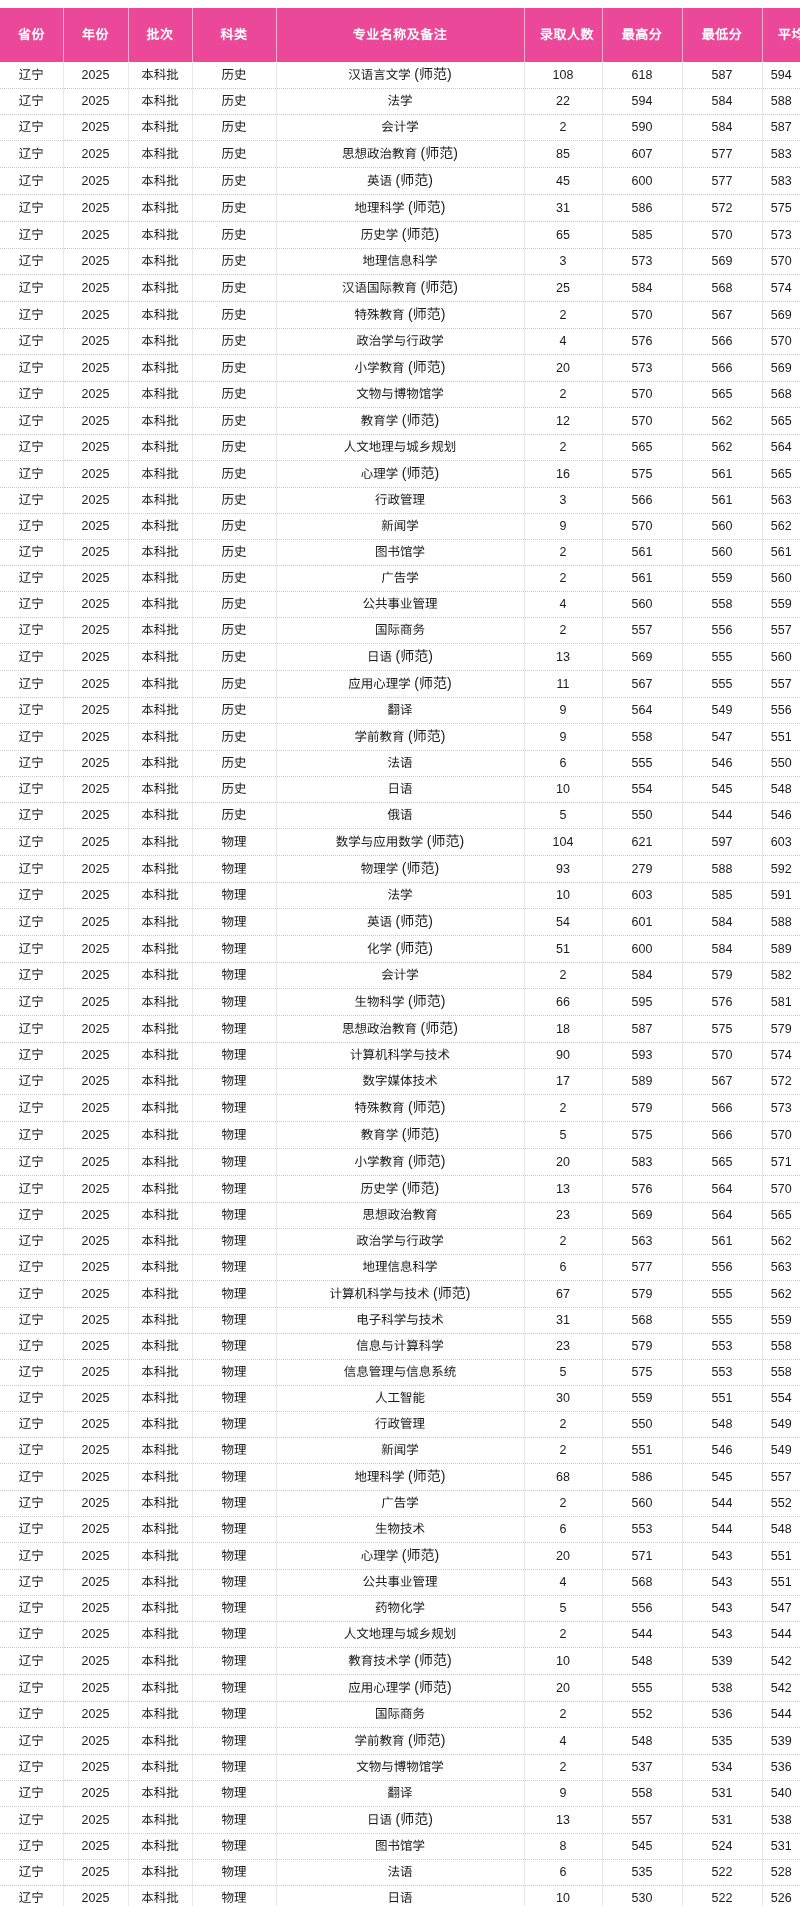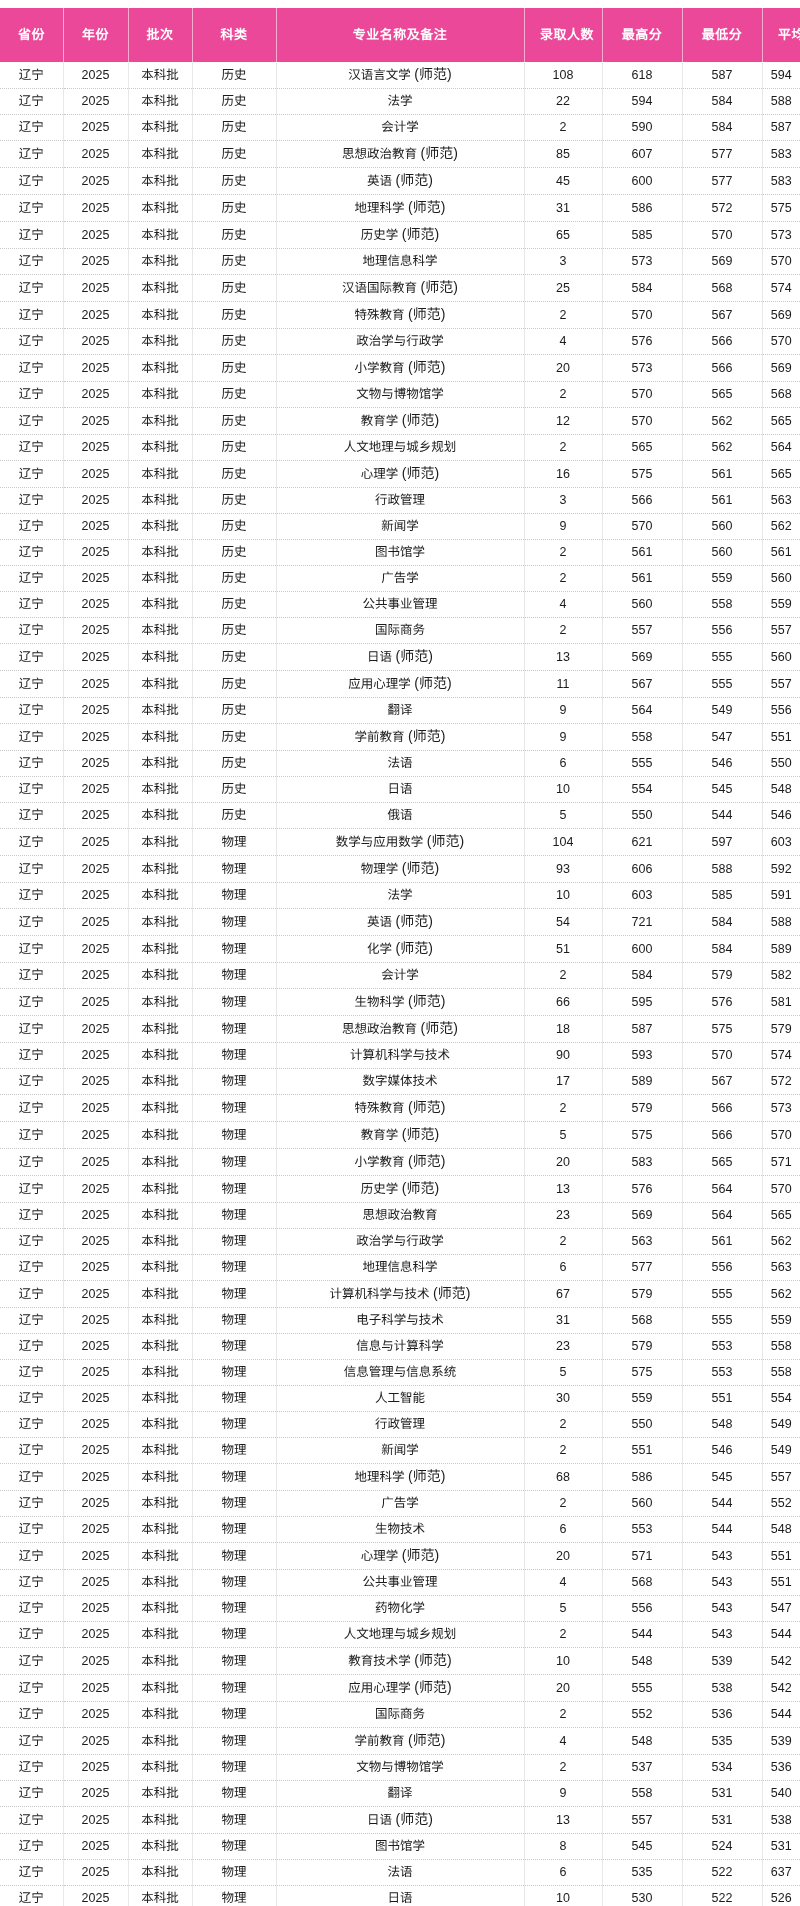--- a/index.html
+++ b/index.html
@@ -439,21 +439,21 @@
           <td class="num">597</td>
           <td class="num last-col">603</td>
         </tr>
         <tr>
           <td>辽宁</td>
           <td>2025</td>
           <td>本科批</td>
           <td>物理</td>
           <td class="col-major">物理学 <span class="suffix">(师范)</span></td>
           <td class="num">93</td>
-          <td class="num">606</td>
+          <td class="num">279</td>
           <td class="num">588</td>
           <td class="num last-col">592</td>
         </tr>
         <tr>
           <td>辽宁</td>
           <td>2025</td>
           <td>本科批</td>
           <td>物理</td>
           <td class="col-major">法学</td>
           <td class="num">10</td>
@@ -461,21 +461,21 @@
           <td class="num">585</td>
           <td class="num last-col">591</td>
         </tr>
         <tr>
           <td>辽宁</td>
           <td>2025</td>
           <td>本科批</td>
           <td>物理</td>
           <td class="col-major">英语 <span class="suffix">(师范)</span></td>
           <td class="num">54</td>
-          <td class="num">721</td>
+          <td class="num">601</td>
           <td class="num">584</td>
           <td class="num last-col">588</td>
         </tr>
         <tr>
           <td>辽宁</td>
           <td>2025</td>
           <td>本科批</td>
           <td>物理</td>
           <td class="col-major">化学 <span class="suffix">(师范)</span></td>
           <td class="num">51</td>
@@ -859,21 +859,21 @@
         </tr>
         <tr>
           <td>辽宁</td>
           <td>2025</td>
           <td>本科批</td>
           <td>物理</td>
           <td class="col-major">法语</td>
           <td class="num">6</td>
           <td class="num">535</td>
           <td class="num">522</td>
-          <td class="num last-col">637</td>
+          <td class="num last-col">528</td>
         </tr>
         <tr>
           <td>辽宁</td>
           <td>2025</td>
           <td>本科批</td>
           <td>物理</td>
           <td class="col-major">日语</td>
           <td class="num">10</td>
           <td class="num">530</td>
           <td class="num">522</td>

